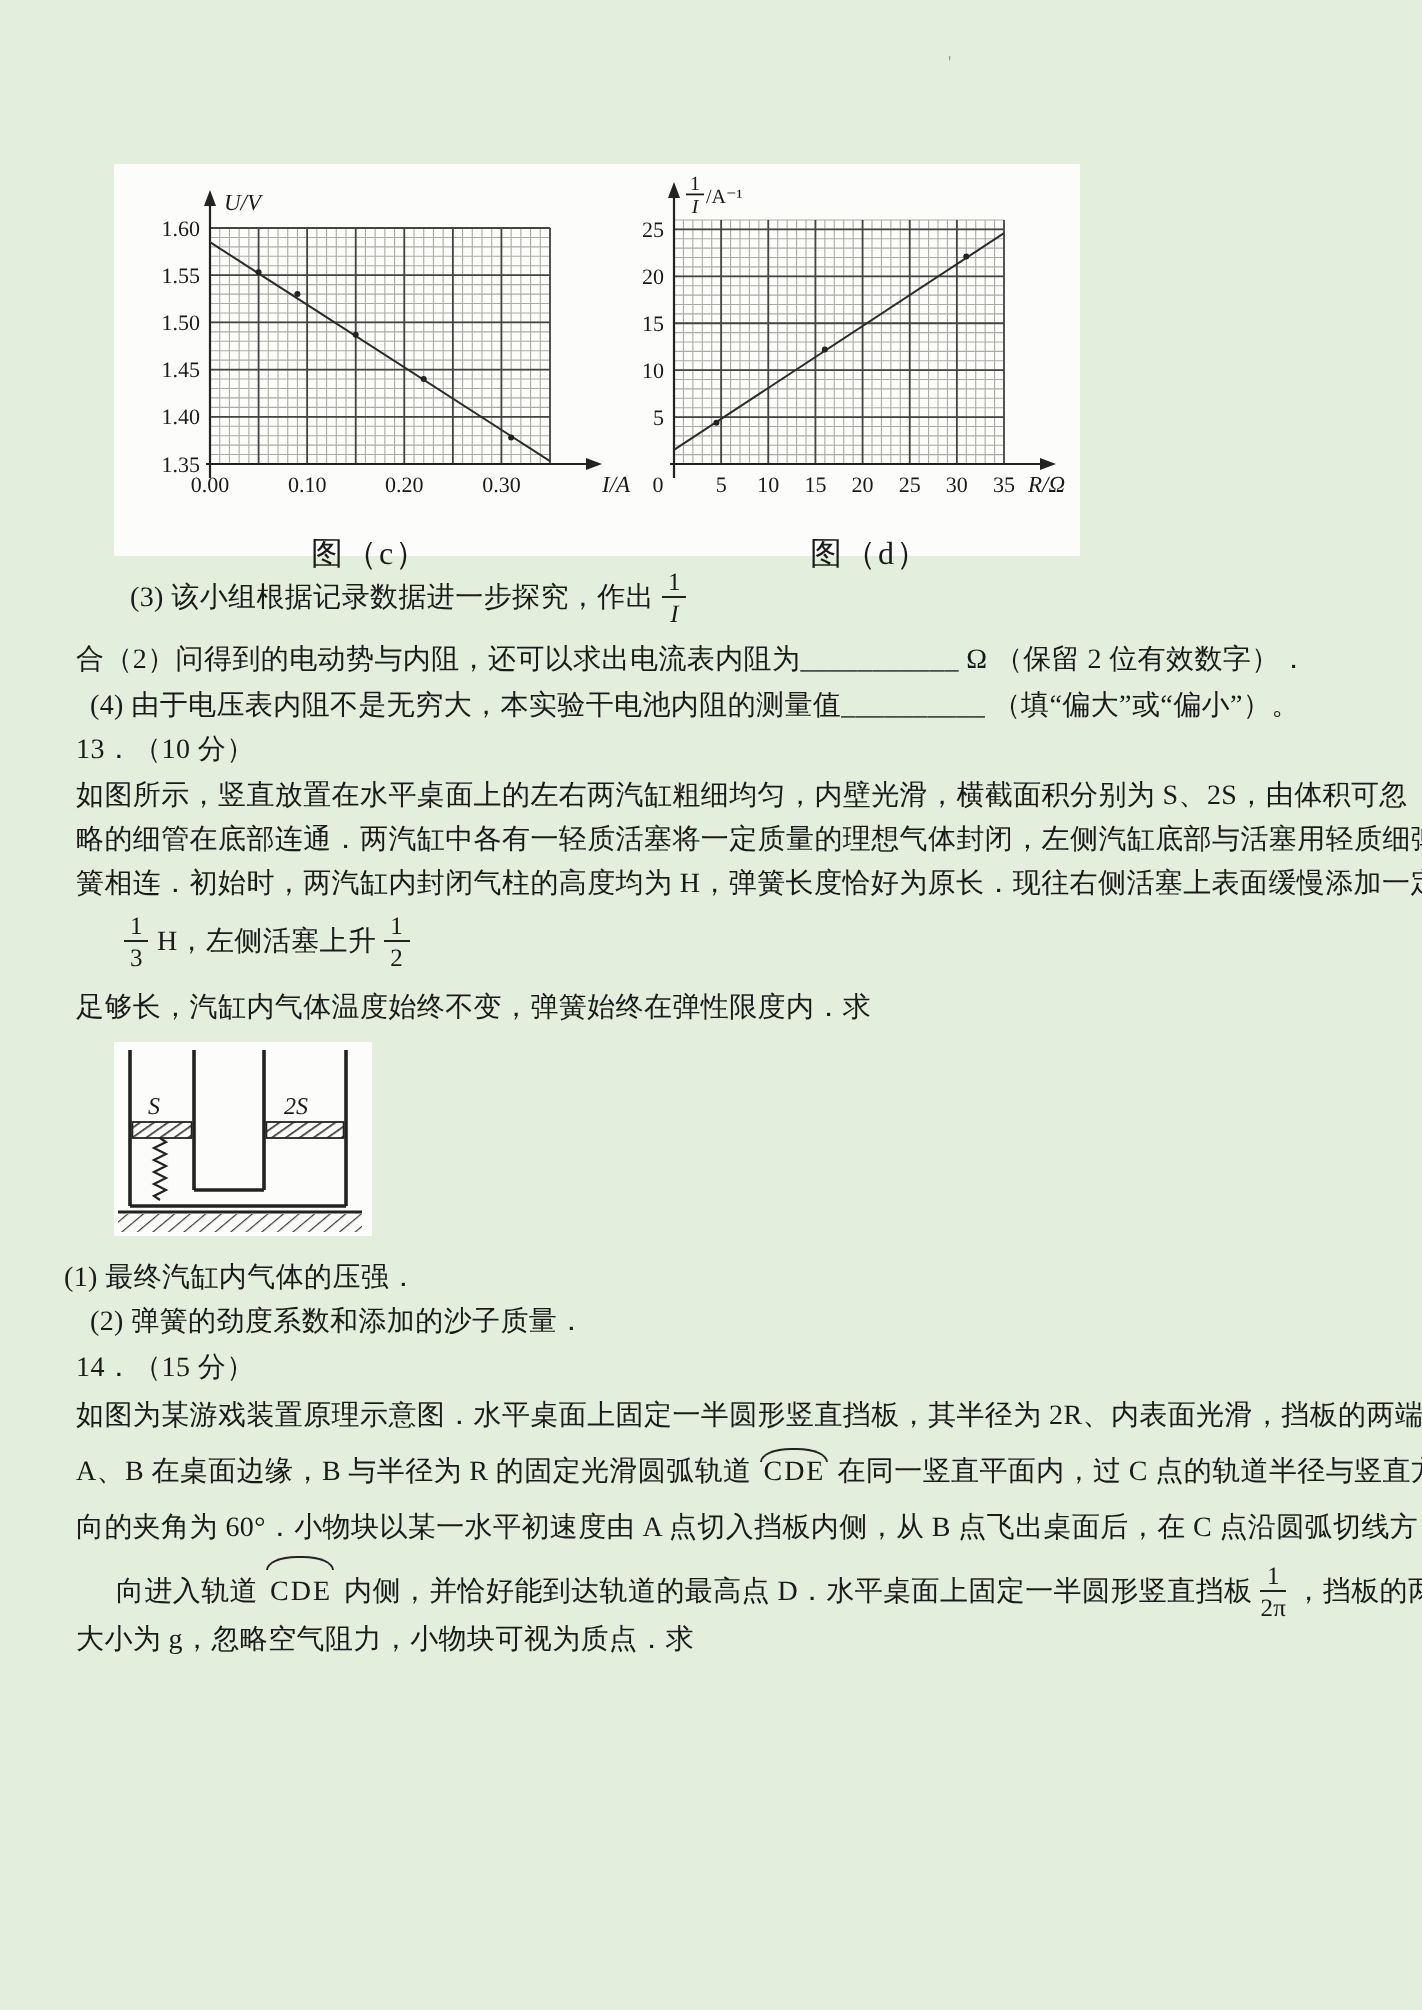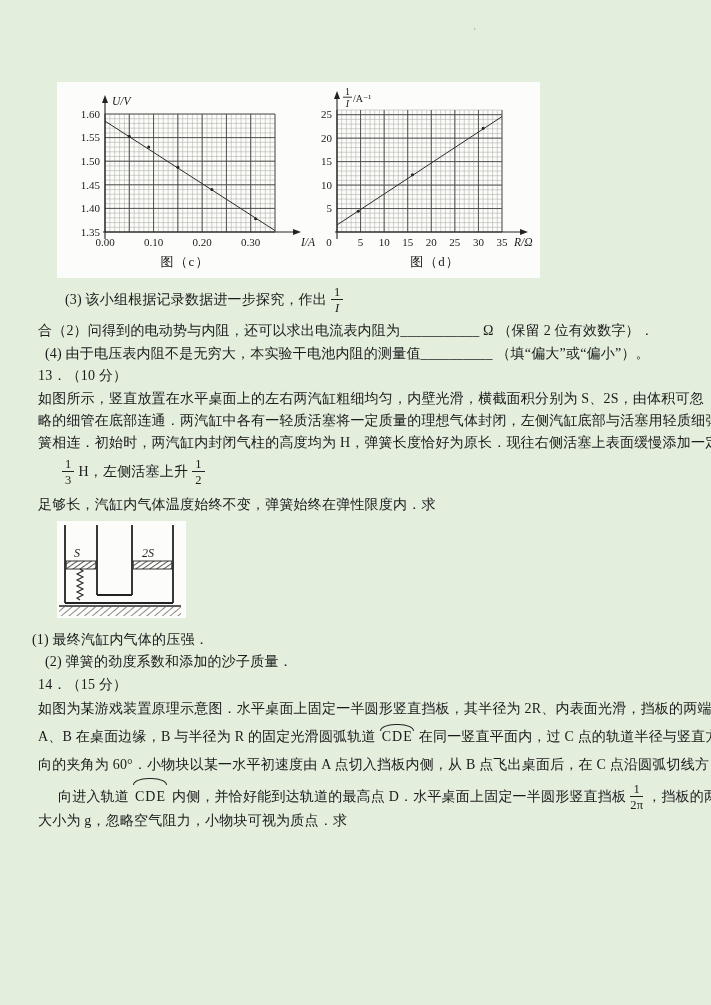--- a/index.html
+++ b/index.html
@@ -21,22 +21,22 @@
   .tl.tall{line-height:32px;height:32px;margin-left:20px;}
   .figbox{
     position:absolute;left:57px;top:82px;width:483px;height:196px;
     background:#fcfdfa;
   }
   .figbox2{
     position:absolute;left:57px;top:521px;width:129px;height:97px;
     background:#fcfdfa;
   }
   .cap{
-    position:absolute;top:172px;width:100px;height:16px;line-height:16px;
-    text-align:center;font-size:13px;letter-spacing:1px;
+    position:absolute;top:188px;width:100px;height:16px;line-height:16px;
+    text-align:center;font-size:16px;letter-spacing:1px;
   }
   .frac{
     display:inline-block;vertical-align:middle;text-align:center;
     margin:0 4px;transform:translateY(-1px);
   }
   .frac .num{
     display:block;padding:0 3px 1px;border-bottom:1.2px solid #222;
     font-size:12.5px;line-height:12.5px;
   }
   .frac .den{

